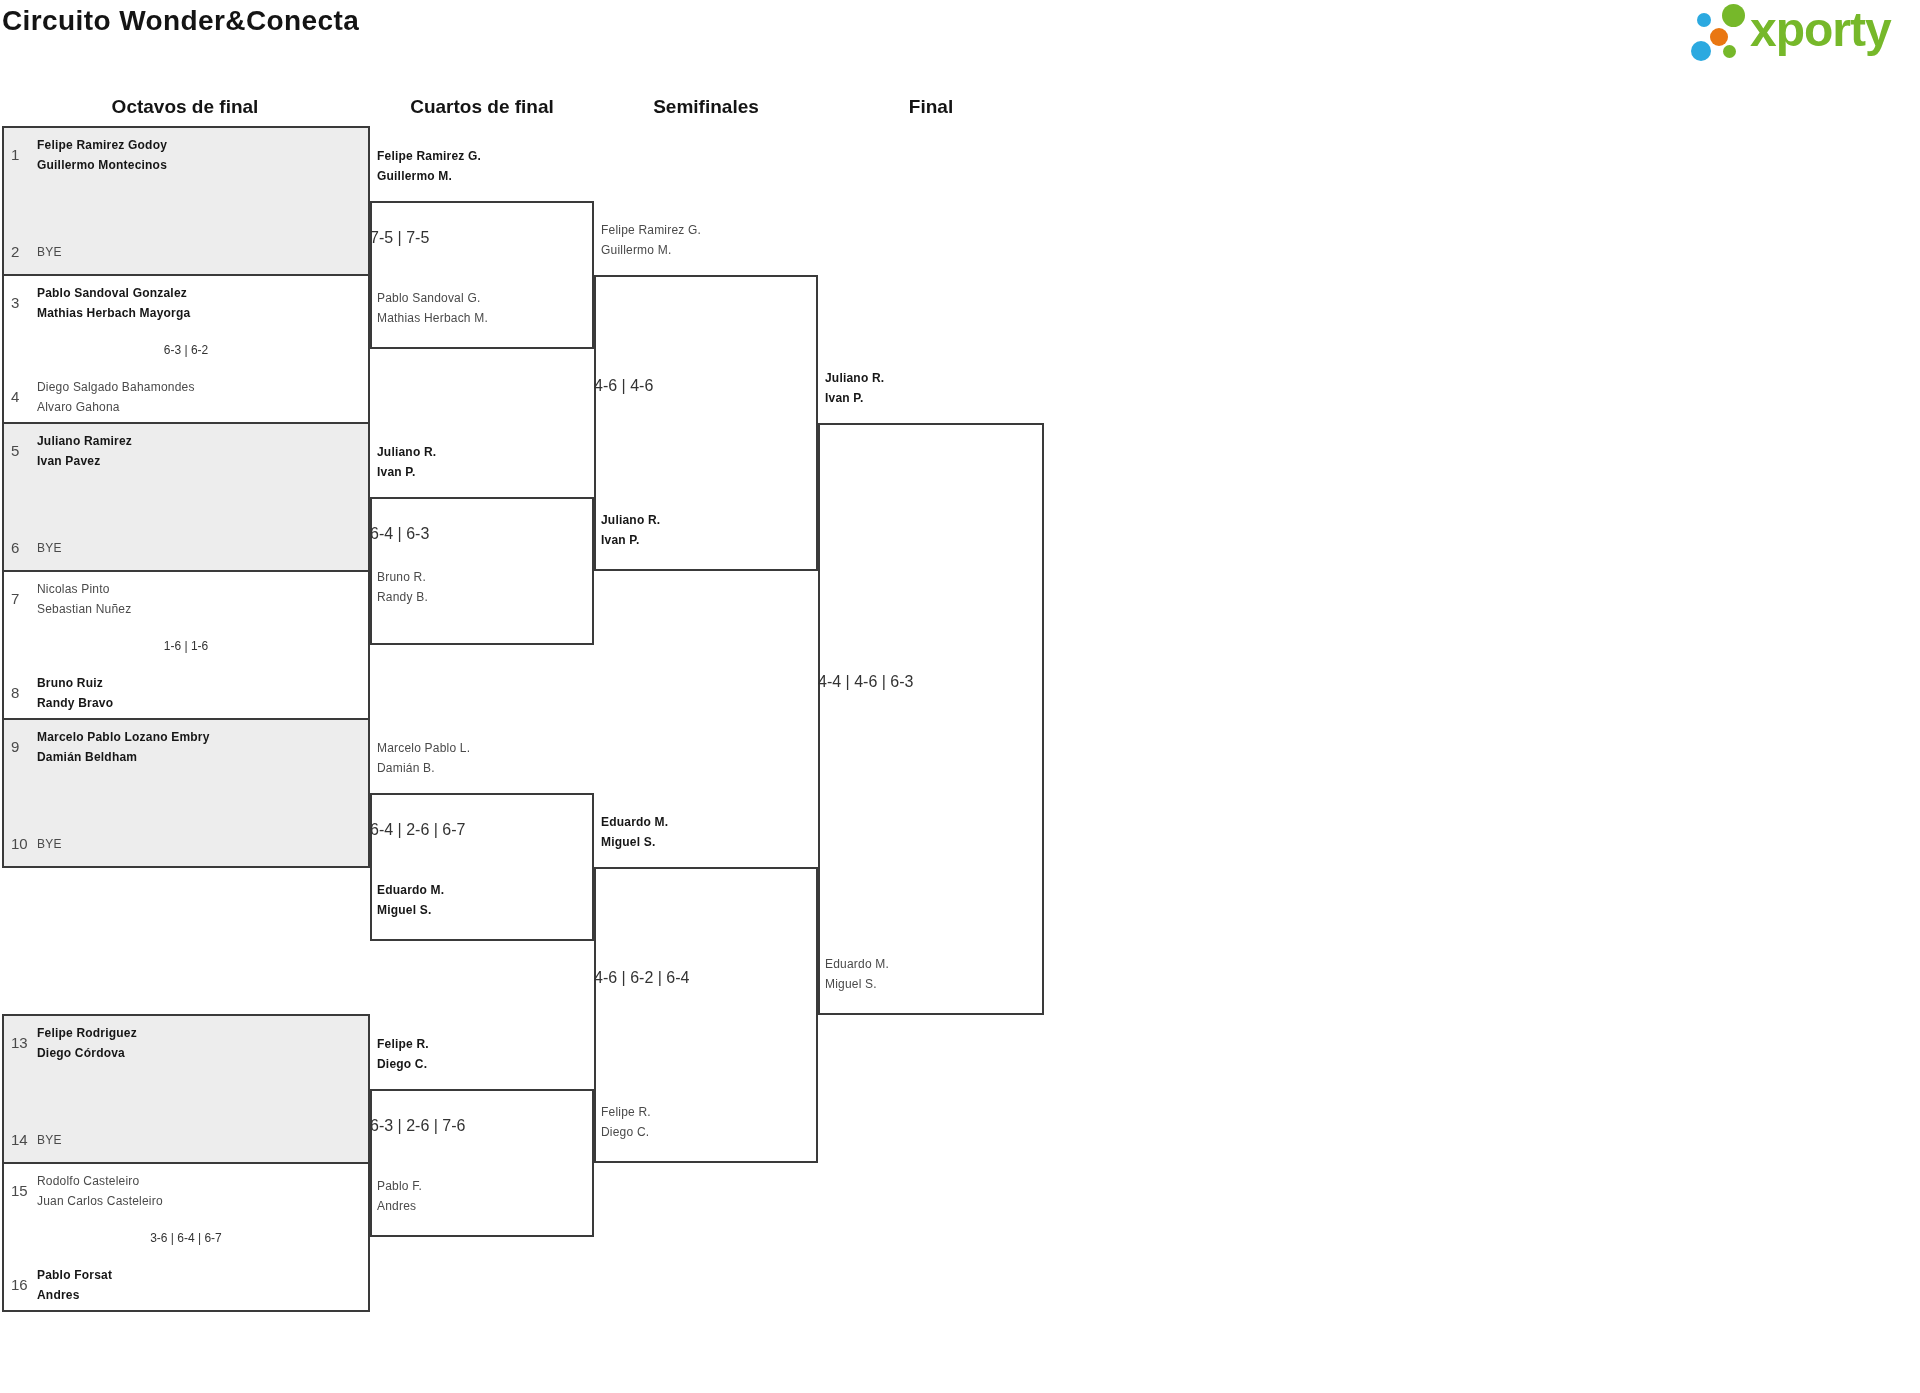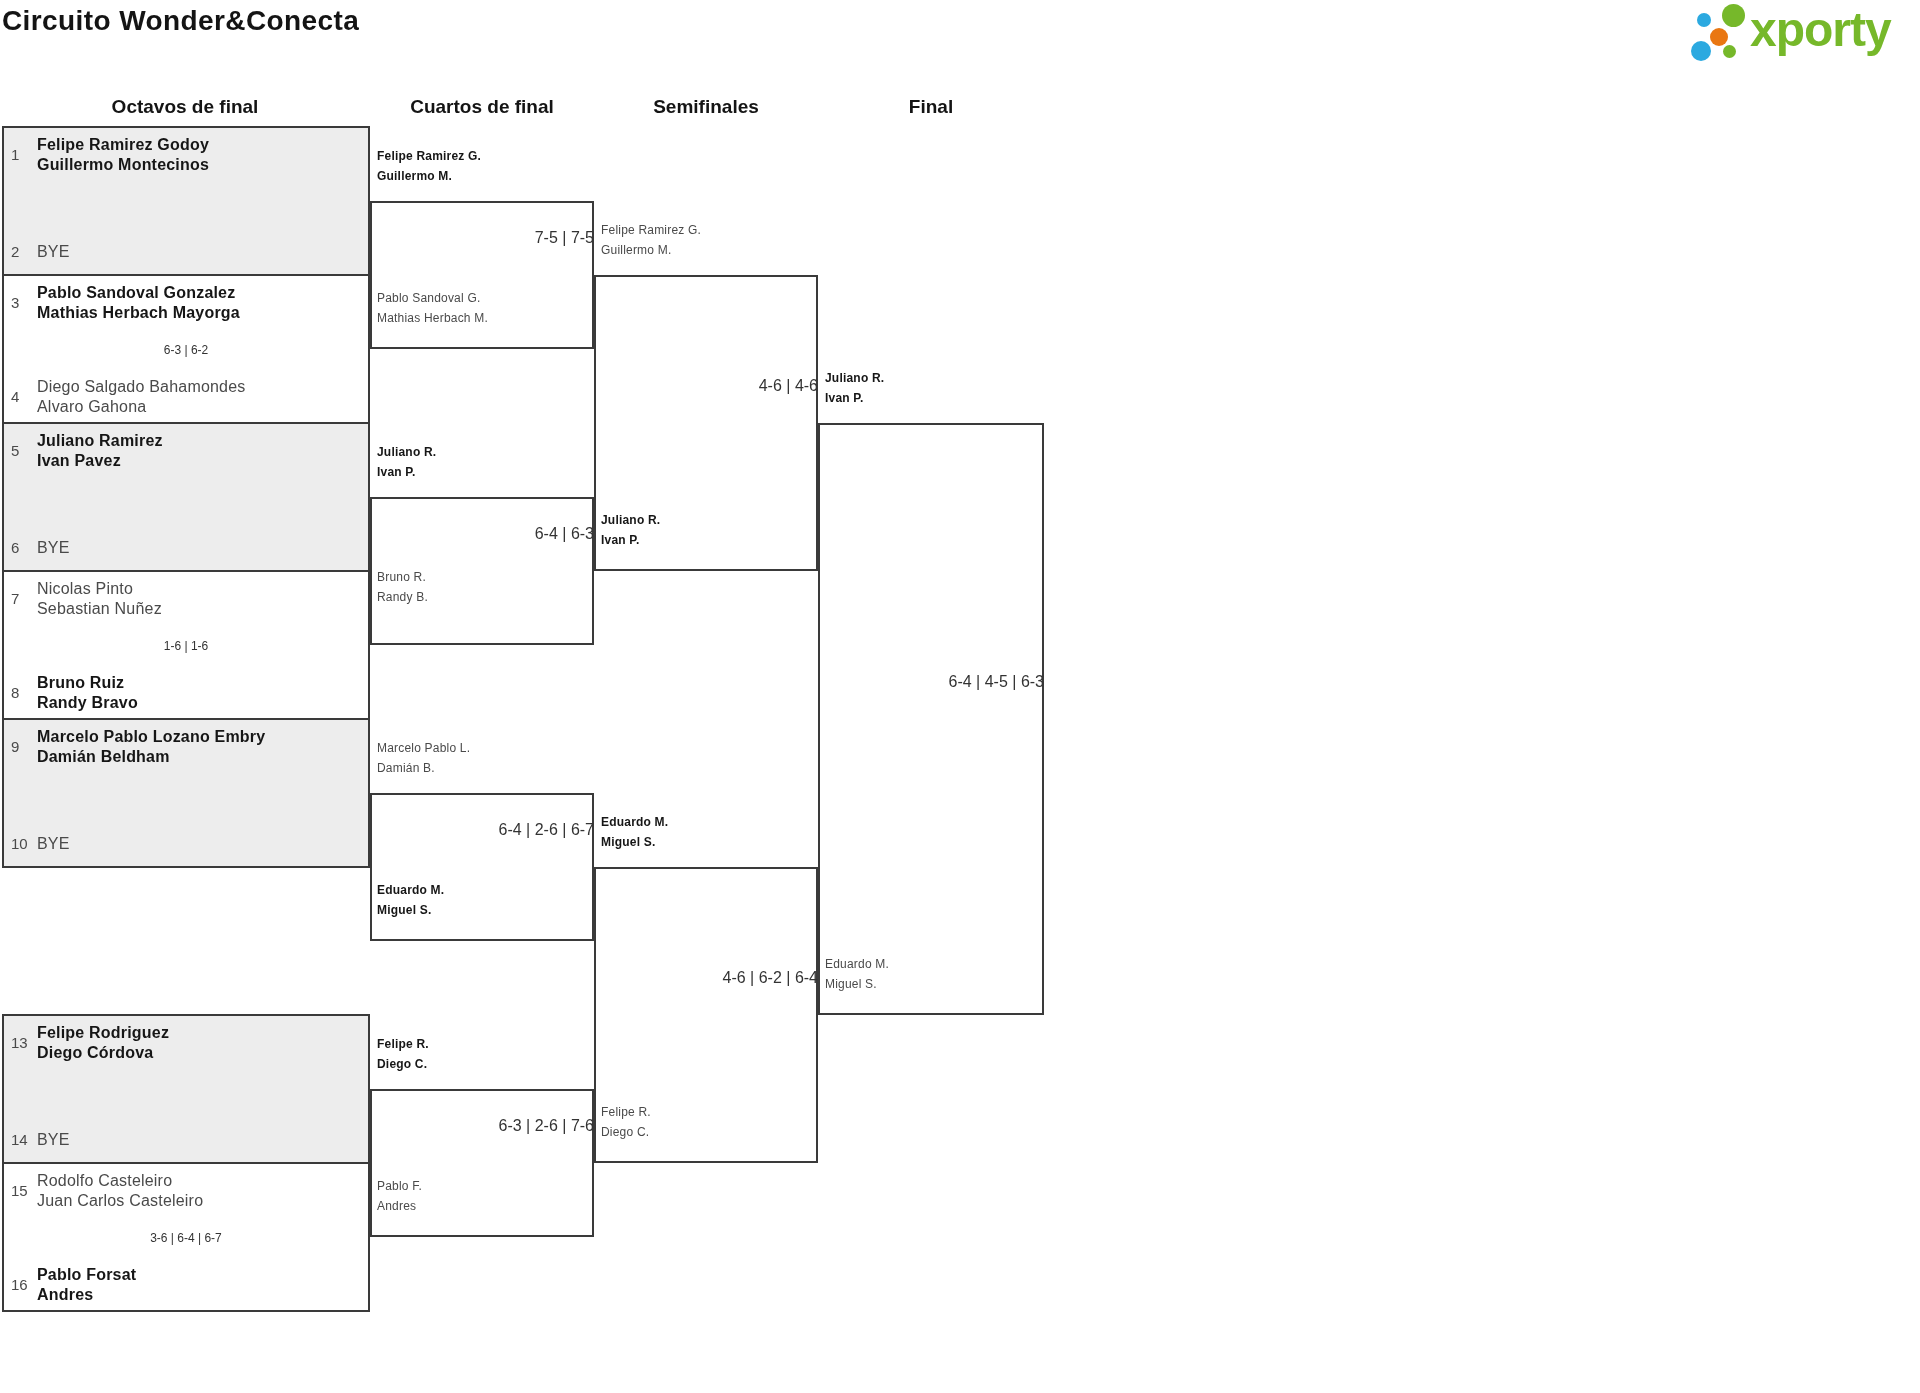--- a/index.html
+++ b/index.html
@@ -22,30 +22,30 @@
              font-weight:800;color:#76b82a;letter-spacing:-1px;}
   
   .obox{position:absolute;left:2px;width:368px;height:150px;border:2px solid #3a3a3a;
         box-sizing:border-box;background:#fff;}
   .obox.bye{background:#ededed;}
   .slot{position:absolute;left:7px;right:7px;display:flex;gap:8px;align-items:center;}
   .slot1{top:7px;}
   .slot2{bottom:5px;}
   .obox.bye .slot2{bottom:12px;}
   .seed{flex:none;width:18px;font-size:15px;line-height:20px;color:#4a4a4a;}
-  .team{font-size:16px;line-height:20px;color:#4a4a4a;letter-spacing:.2px;}
+  .team{font-size:12px;line-height:20px;color:#4a4a4a;letter-spacing:.2px;}
   .team.win{font-weight:700;color:#161616;}
   .mscore{position:absolute;left:0;right:0;top:64px;text-align:center;
           font-size:12px;line-height:20px;color:#333;}
   
   .cbox{position:absolute;border:2px solid #3a3a3a;box-sizing:border-box;background:transparent;}
   .tlabel{position:absolute;font-size:12px;line-height:20px;color:#4a4a4a;
           letter-spacing:.2px;white-space:nowrap;}
   .tlabel.win{font-weight:700;color:#161616;}
-  .score-abs{position:absolute;text-align:right;font-size:16px;line-height:20px;color:#333;}
+  .score-abs{position:absolute;text-align:left;font-size:16px;line-height:20px;color:#333;}
 </style>
 </head>
 <body>
 
 <div class="canvas">
 
   <div class="title">
     <div>Circuito Wonder&amp;Conecta</div>
   </div>
 
@@ -254,19 +254,19 @@
   <div class="tlabel" style="left:601px;top:1102px">
     <div>Felipe R.</div>
       <div>Diego C.</div>
   </div>
 
   <div class="tlabel win" style="left:825px;top:368px">
     <div>Juliano R.</div>
       <div>Ivan P.</div>
   </div>
   <div class="cbox" style="left:818px;top:423px;width:226px;height:592px"></div>
-  <div class="score-abs" style="left:818px;top:672px;width:226px">6-4 | 4-5 | 6-3</div>
+  <div class="score-abs" style="left:818px;top:672px;width:226px">4-4 | 4-6 | 6-3</div>
   <div class="tlabel" style="left:825px;top:954px">
     <div>Eduardo M.</div>
       <div>Miguel S.</div>
   </div>
 
 </div>
 
 </body></html>

